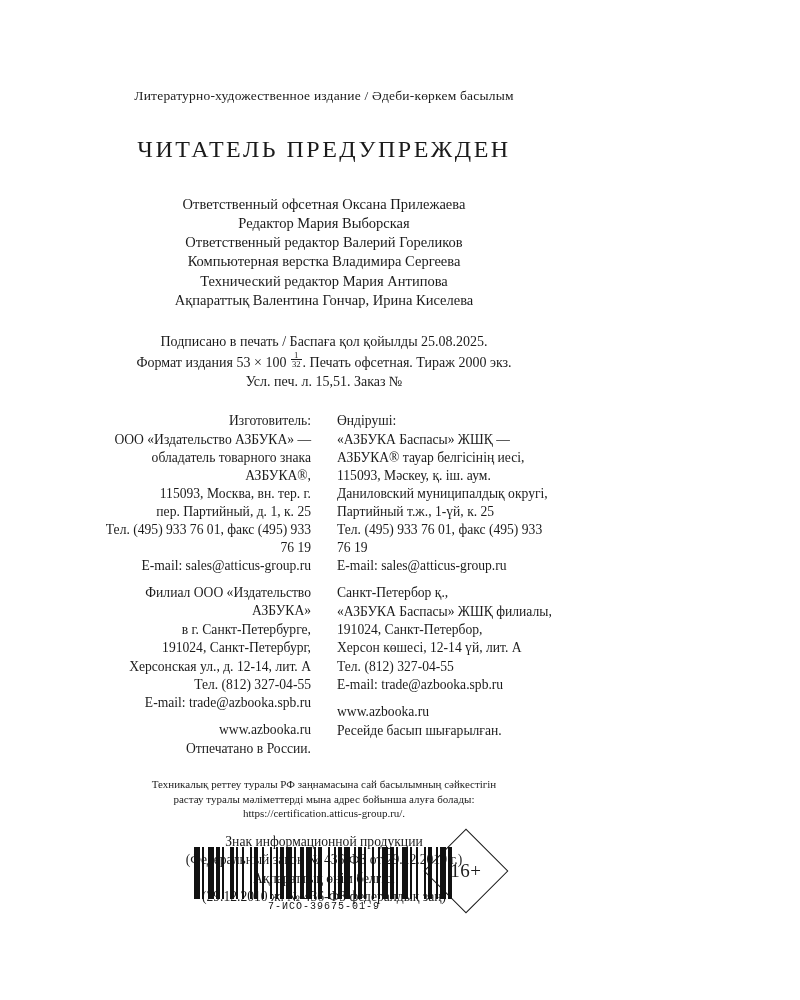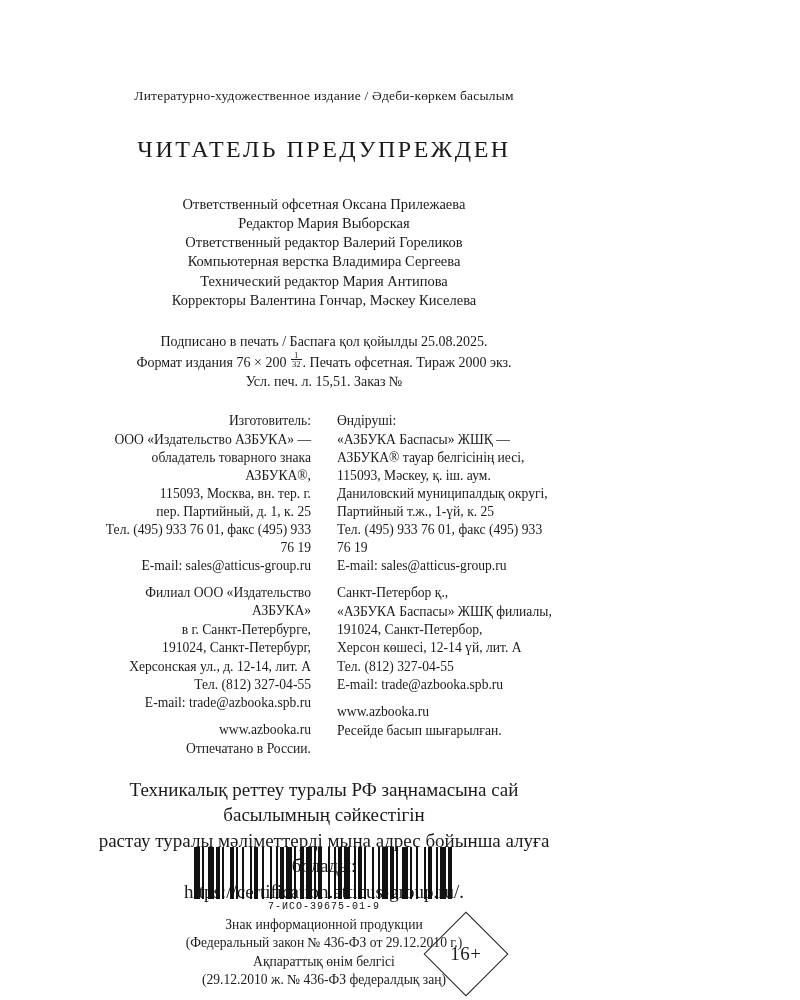--- a/index.html
+++ b/index.html
@@ -73,21 +73,21 @@
   }
   .imprint .col {
     width: 292px;
   }
   .imprint .col.left { text-align: right; }
   .imprint .col.right { text-align: left; }
   .imprint .block { margin-bottom: 9px; }
   .imprint .head { margin-bottom: 1px; }
 
   .cert {
-    font-size: 19px;
+    font-size: 11px;
     line-height: 1.34;
     margin-top: 10px;
     margin-bottom: 12px;
   }
 
   .infomark {
     position: relative;
     font-size: 13.6px;
     line-height: 1.34;
     margin-bottom: 10px;
@@ -148,26 +148,26 @@
   <div class="series-line center">Литературно-художественное издание / Әдеби-көркем басылым</div>
 
   <div class="booktitle center">ЧИТАТЕЛЬ ПРЕДУПРЕЖДЕН</div>
 
   <div class="credits center">
     <div>Ответственный офсетная Оксана Прилежаева</div>
     <div>Редактор Мария Выборская</div>
     <div>Ответственный редактор Валерий Гореликов</div>
     <div>Компьютерная верстка Владимира Сергеева</div>
     <div>Технический редактор Мария Антипова</div>
-    <div>Корректоры Валентина Гончар, Мәскеу Киселева</div>
+    <div>Ақпараттық Валентина Гончар, Ирина Киселева</div>
   </div>
 
   <div class="print-info center">
     <div>Подписано в печать / Баспаға қол қойылды 25.08.2025.</div>
-    <div><span>Формат издания 76 × 200 </span><span class="frac"><span class="num">1</span><span class="den">32</span></span><span>. Печать офсетная. Тираж 2000 экз.</span></div>
+    <div><span>Формат издания 53 × 100 </span><span class="frac"><span class="num">1</span><span class="den">32</span></span><span>. Печать офсетная. Тираж 2000 экз.</span></div>
     <div>Усл. печ. л. 15,51. Заказ №</div>
   </div>
 
   <div class="imprint">
     <div class="col left">
       <div class="block">
         <div class="head">Изготовитель:</div>
         <div>ООО «Издательство АЗБУКА» —</div>
         <div>обладатель товарного знака АЗБУКА®,</div>
         <div>115093, Москва, вн. тер. г.</div>

